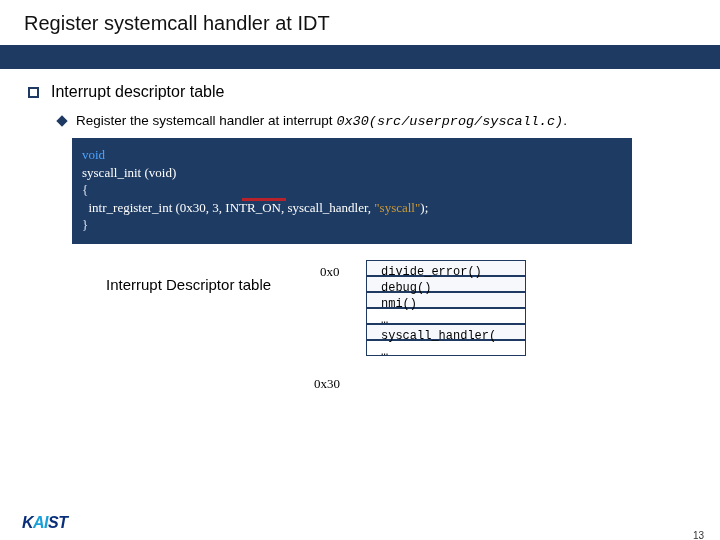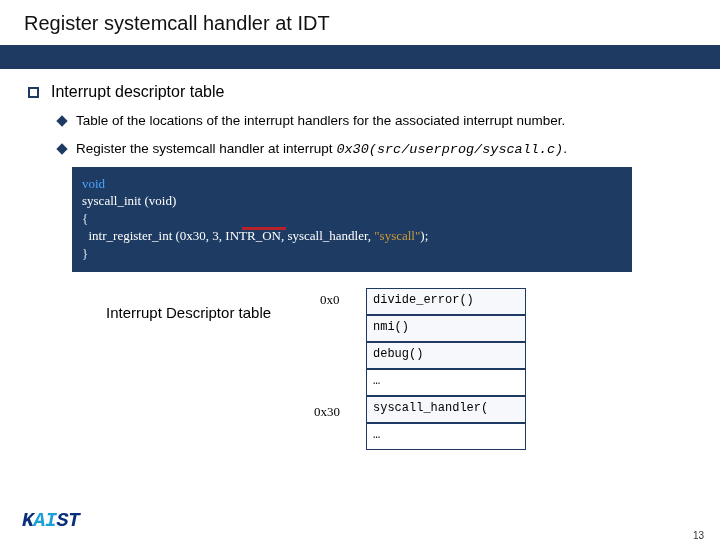--- a/index.html
+++ b/index.html
@@ -89,24 +89,24 @@
   }
   .idt-label {
     position: absolute;
     font-size: 13px;
     width: 40px;
     font-family: Liberation Serif, serif;
   }
   .idt-cell {
     border: 1px solid #1e3a62;
     width: 160px;
-    height: 27px;
+    height: 16px;
     font-family: "Courier New", monospace;
     font-size: 12px;
-    padding: 4px 6px;
+    padding: 4px 14px;
     background: #f6f8fb;
   }
   .idt-cell.nb { background: #fff; }
   .footer {
     position: absolute;
     bottom: 10px; left: 0; width: 100%;
     font-size: 10px;
     color: #333;
   }
   .footer-center {
@@ -115,47 +115,43 @@
     text-align: center;
     margin-top: 43px;
   }
   .footer-right {
     position: absolute;
     right: 16px;
   }
   .logo {
     position: absolute;
     left: 22px; bottom: 8px;
-    font-family: Liberation Mono, monospace;
+    font-family: Liberation Sans, sans-serif;
     font-weight: bold;
     font-style: italic;
-    font-size: 20px;
+    font-size: 16px;
     color: #0a2f7a;
     letter-spacing: -0.5px;
     text-align: right;
   }
   .logo .ai { color: #18a0d8; }
 </style>
 </head>
 <body>
 
 <div class="title-area">Register systemcall handler at IDT</div>
 <div class="bar"></div>
 
 <div class="content">
 
   <div class="lvl1">
     <span class="sq-bullet"></span>
     <span>Interrupt descriptor table</span>
   </div>
 
-  <div class="lvl2">
-    <span class="diamond"></span>
-    <span>Table of the locations of the interrupt handlers for the associated interrupt number.</span>
-  </div>
 
   <div class="lvl2">
     <span class="diamond"></span>
     <span>
       <span>Register the systemcall handler at interrupt </span><span class="mono">0x30(src/userprog/syscall.c)</span><span>.</span>
     </span>
   </div>
 
   <div class="codebox">
     <div><span class="kw">void</span></div>
@@ -167,22 +163,22 @@
   </div>
 
   <div class="idt-area">
     <div class="idt-caption">Interrupt Descriptor  table</div>
 
     <div class="idt-label" style="left:292px; top:4px;">0x0</div>
     <div class="idt-label" style="left:286px; top:116px;">0x30</div>
 
     <div class="idt-table">
       <div class="idt-cell">divide_error()</div>
+      <div class="idt-cell">debug()</div>
       <div class="idt-cell">nmi()</div>
-      <div class="idt-cell">debug()</div>
       <div class="idt-cell nb">…</div>
       <div class="idt-cell">syscall_handler(</div>
       <div class="idt-cell nb">…</div>
     </div>
   </div>
 
 </div>
 
 <div class="logo">
   <span>K</span><span class="ai">AI</span><span>ST</span>

